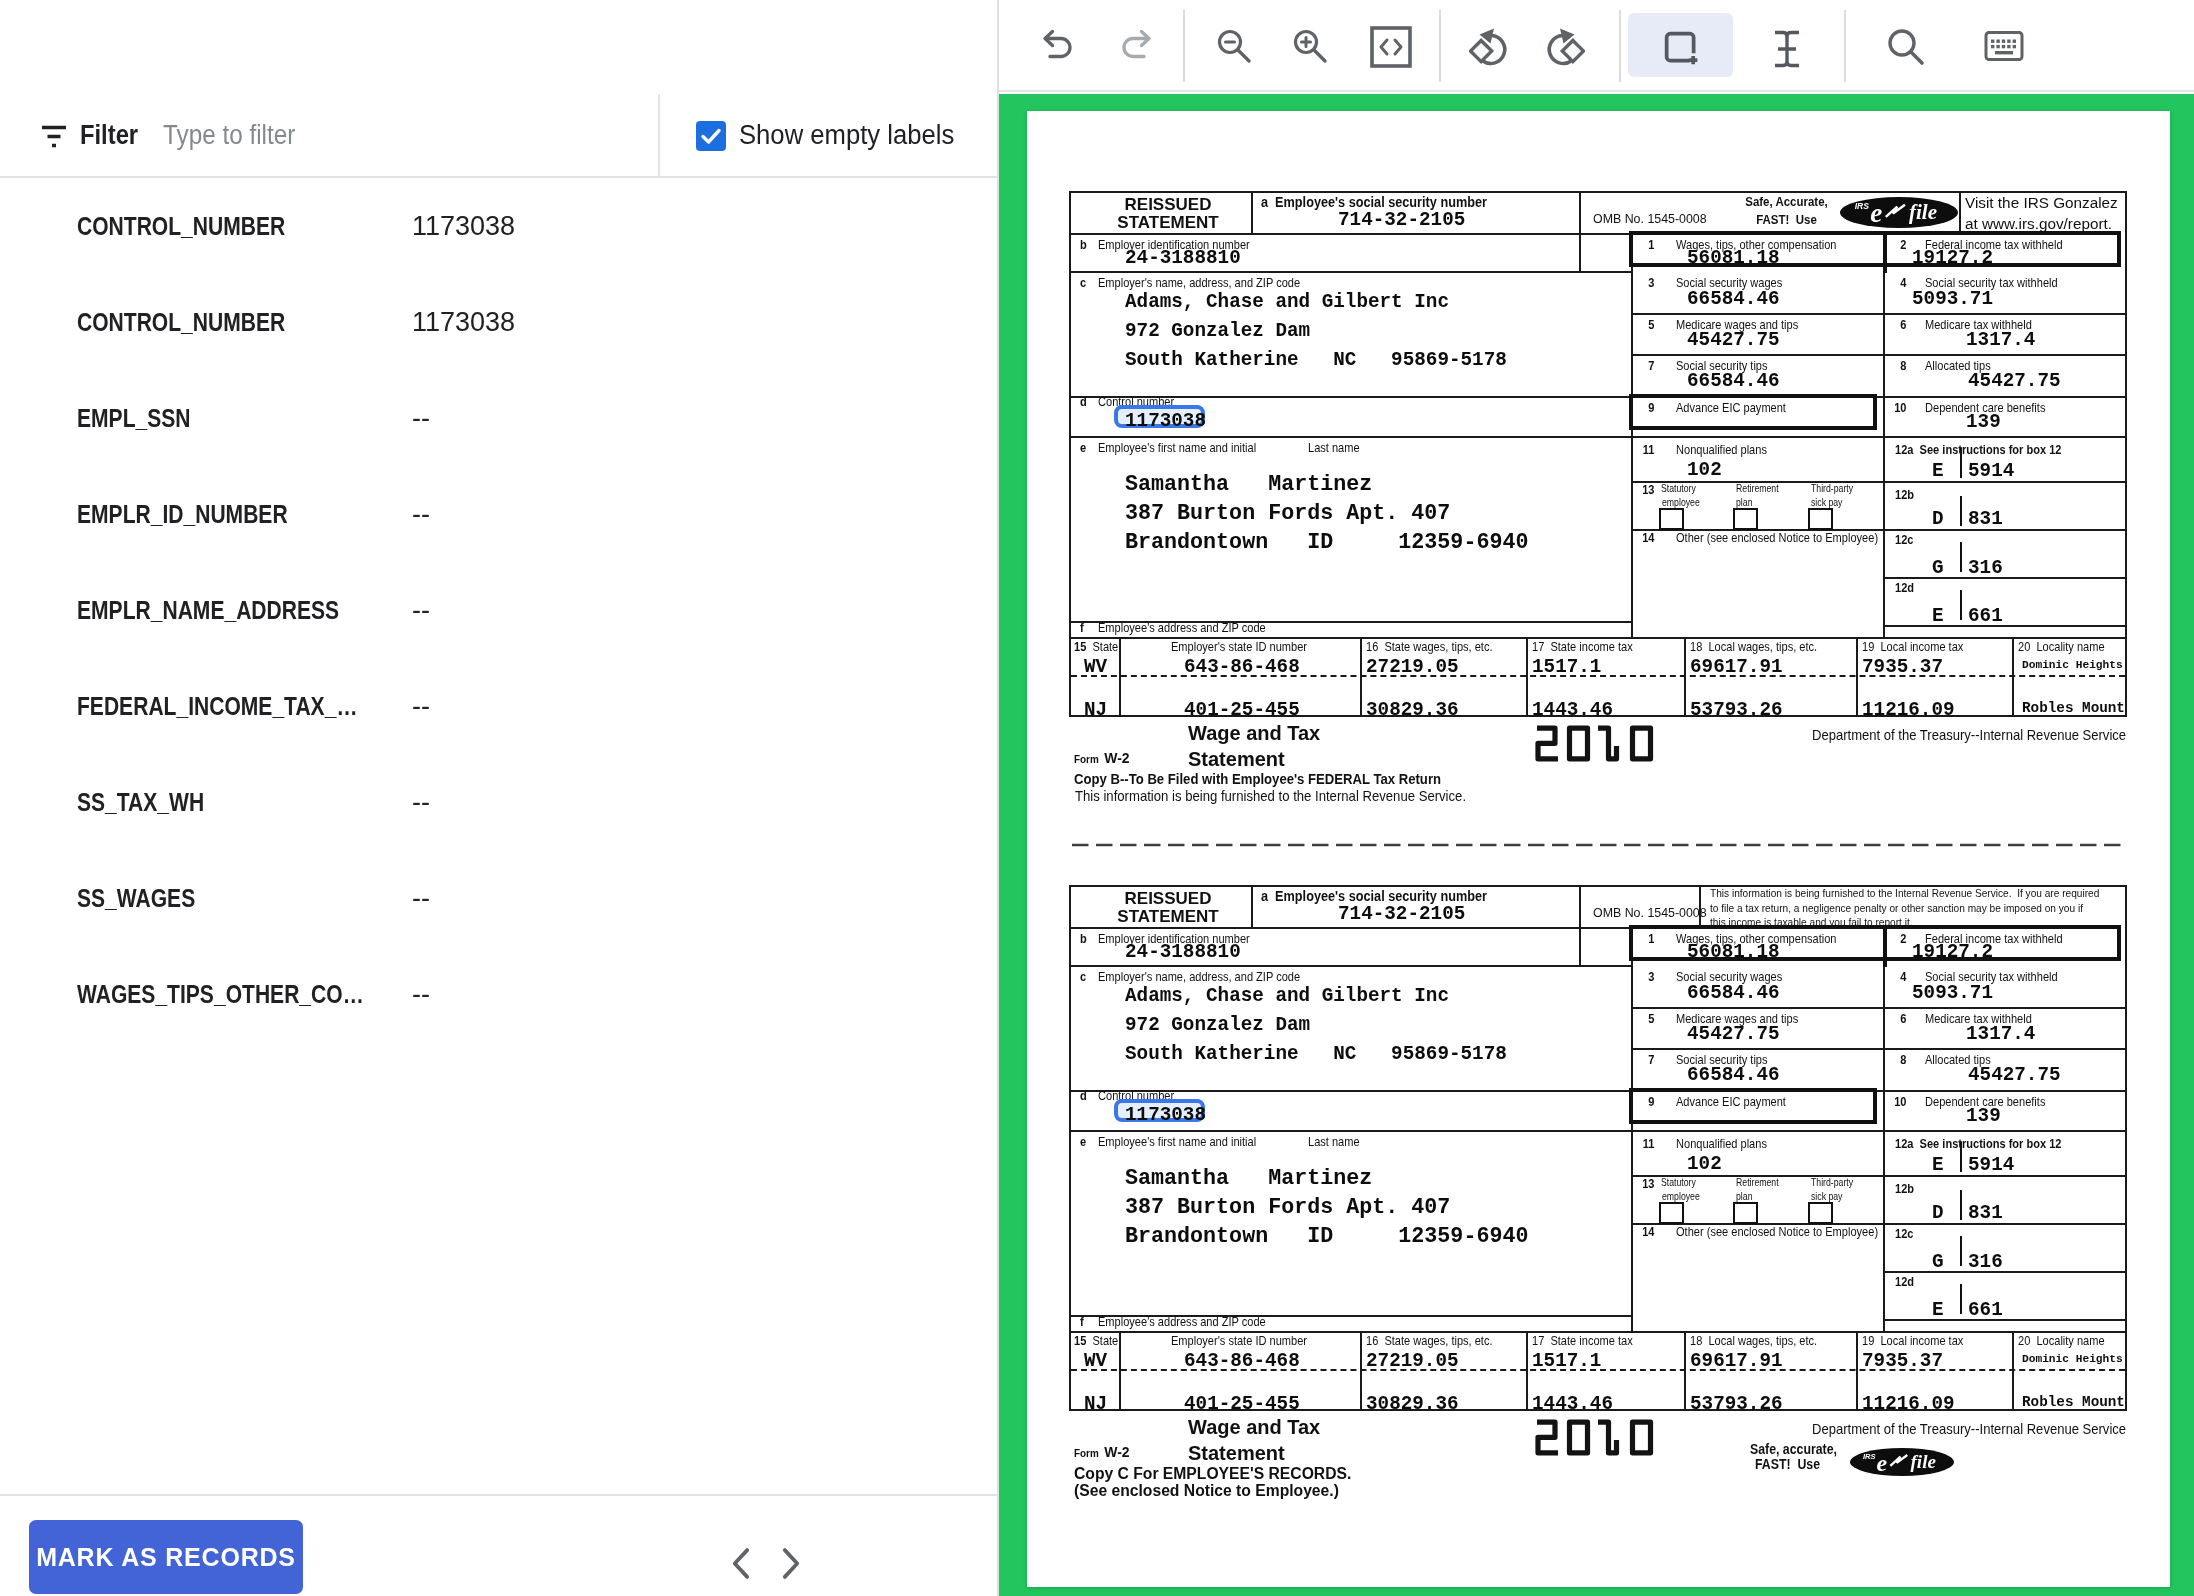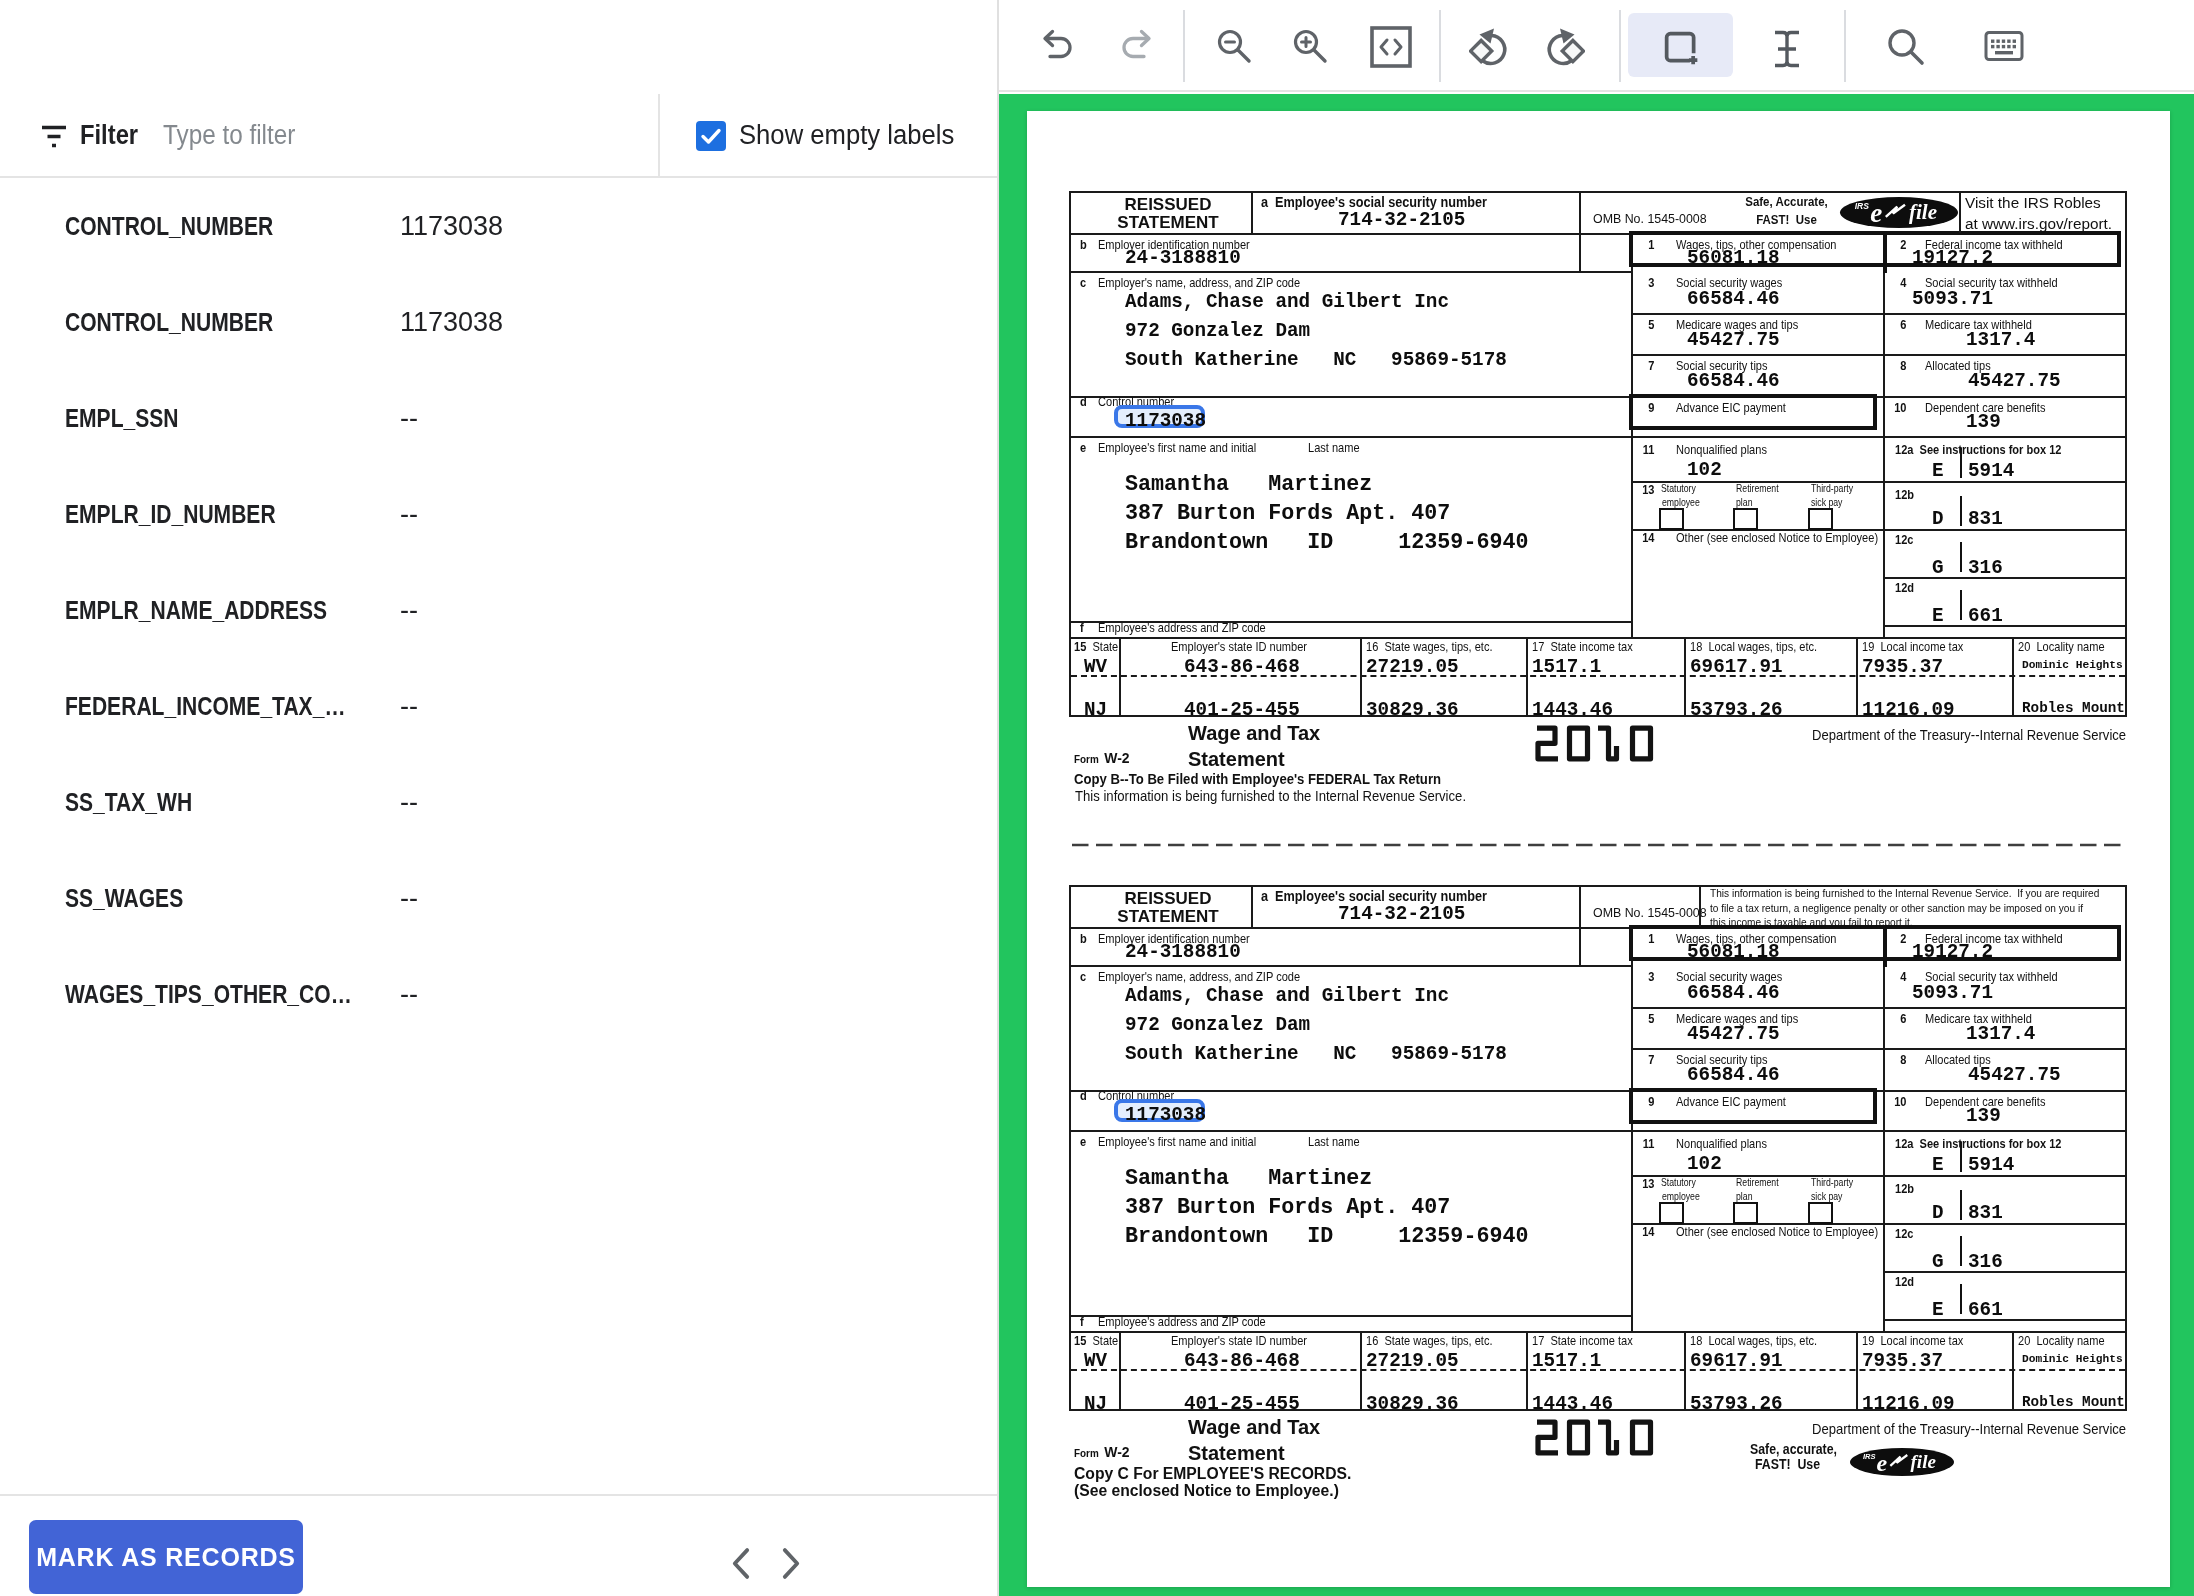--- a/index.html
+++ b/index.html
@@ -8,21 +8,21 @@
 #left { position:absolute; left:0; top:0; width:998px; height:1596px; background:#fff; }
 #right { position:absolute; left:999px; top:0; width:1195px; height:1596px; background:#fff; }
 #vdiv { position:absolute; left:997px; top:0; width:2px; height:1596px; background:#e0e0e0; }
 #ltitle { position:absolute; left:0; top:0; width:998px; height:93px; border-bottom:1px solid #e8e8e8; }
 #ltitle .tt { position:absolute; left:122px; top:26px; font-size:34px; color:#202124; }
 #lfilter { position:absolute; left:0; top:94px; width:998px; height:84px; border-bottom:2px solid #e4e4e4; }
 #lfilter .fl { position:absolute; left:80px; top:26px; font-size:27px; font-weight:bold; color:#202124; transform:scaleX(.88); transform-origin:0 0; }
 #lfilter .ph { position:absolute; left:163px; top:26px; font-size:27px; color:#84898e; transform:scaleX(.9); transform-origin:0 0; }
 #lfilter .fdiv { position:absolute; left:658px; top:0; width:2px; height:84px; background:#e4e4e4; }
 #lfilter .sel { position:absolute; left:739px; top:26px; font-size:27px; color:#202124; transform:scaleX(.95); transform-origin:0 0; }
-.lrow { position:absolute; left:0; width:998px; height:96px; }
+.lrow { position:absolute; left:12px; width:998px; height:96px; }
 .lname { position:absolute; left:65px; top:33px; font-size:26px; font-weight:bold; color:#202124; transform:scaleX(.81); transform-origin:0 0; }
 .lval { position:absolute; left:400px; top:33px; font-size:27px; color:#202124; }
 #lbottom { position:absolute; left:0; top:1494px; width:998px; height:102px; border-top:2px solid #e4e4e4; background:#fff; }
 #mark { position:absolute; left:29px; top:24px; width:274px; height:74px; background:#4264d6; border-radius:7px; color:#fff;
         font-size:25px; font-weight:bold; letter-spacing:0.8px; text-align:center; line-height:74px; }
 #toolbar { position:absolute; left:0; top:0; width:1195px; height:92px; background:#fff; border-bottom:2px solid #e4e4e4; }
 .tdiv { top:10px; width:2px; height:72px; background:#dadce0; }
 .selbg { background:#e7eaf7; border-radius:6px; }
 #docarea { position:absolute; left:0; top:94px; width:1195px; height:1502px; background:#22c55e; }
 #page { position:absolute; left:28px; top:17px; width:1143px; height:1476px; background:#fff; box-shadow:0 1px 4px rgba(0,0,0,0.18); }
@@ -223,21 +223,21 @@
           <div class="abs bl135" style="left:697px;top:83px;width:125px;text-align:center">Safe, Accurate,</div>
           <div class="abs bl135" style="left:697px;top:101px;width:125px;text-align:center">FAST!&nbsp; Use</div>
           <svg class="abs" style="left:812px;top:81.5px" width="120" height="39.0" viewBox="0 0 120 39.0">
             <ellipse cx="60" cy="19.5" rx="59" ry="15.5" fill="#0d0d0d"></ellipse>
             <text x="22.8" y="15.625" font-family="Liberation Sans, sans-serif" font-style="italic" font-weight="bold" font-size="8.5" fill="#fff" text-anchor="middle">IRS</text>
             <text x="37.2" y="29.11" font-family="Liberation Serif, serif" font-style="italic" font-weight="bold" font-size="27" fill="#fff" text-anchor="middle">e</text>
             <path d="M 46.800000000000004 23.84 L 58.199999999999996 13.61 L 54.0 20.585 L 66.0 11.75" stroke="#fff" stroke-width="2.4" fill="none"></path>
             <text x="84.0" y="26.475" font-family="Liberation Serif, serif" font-style="italic" font-weight="bold" font-size="21" fill="#fff" text-anchor="middle">file</text>
           </svg>
           <div class="abs" style="left:932px;top:80px;width:2px;height:42px;background:#1a1a1a"></div>
-          <div class="abs lbl15v" style="left:938px;top:83px;">Visit the IRS Robles</div>
+          <div class="abs lbl15v" style="left:938px;top:83px;">Visit the IRS Gonzalez</div>
           <div class="abs lbl15v" style="left:938px;top:104px;">at www.irs.gov/report.</div>
           <div class="abs lbl" style="left:53px;top:126px;"><b>b</b></div>
           <div class="abs lbl" style="left:71px;top:126px;">Employer identification number</div>
           <div class="abs mono19" style="left:98px;top:136px;">24-3188810</div>
           <div class="abs lbl" style="left:53px;top:164px;"><b>c</b></div>
           <div class="abs lbl" style="left:71px;top:164px;">Employer's name, address, and ZIP code</div>
           <div class="abs mono19" style="left:98px;top:180px;">Adams, Chase and Gilbert Inc</div>
           <div class="abs mono19" style="left:98px;top:209px;">972 Gonzalez Dam</div>
           <div class="abs mono19" style="left:98px;top:238px;">South Katherine&nbsp;&nbsp;&nbsp;NC&nbsp;&nbsp;&nbsp;95869-5178</div>
           <div class="abs lbl" style="left:53px;top:283px;"><b>d</b></div>

